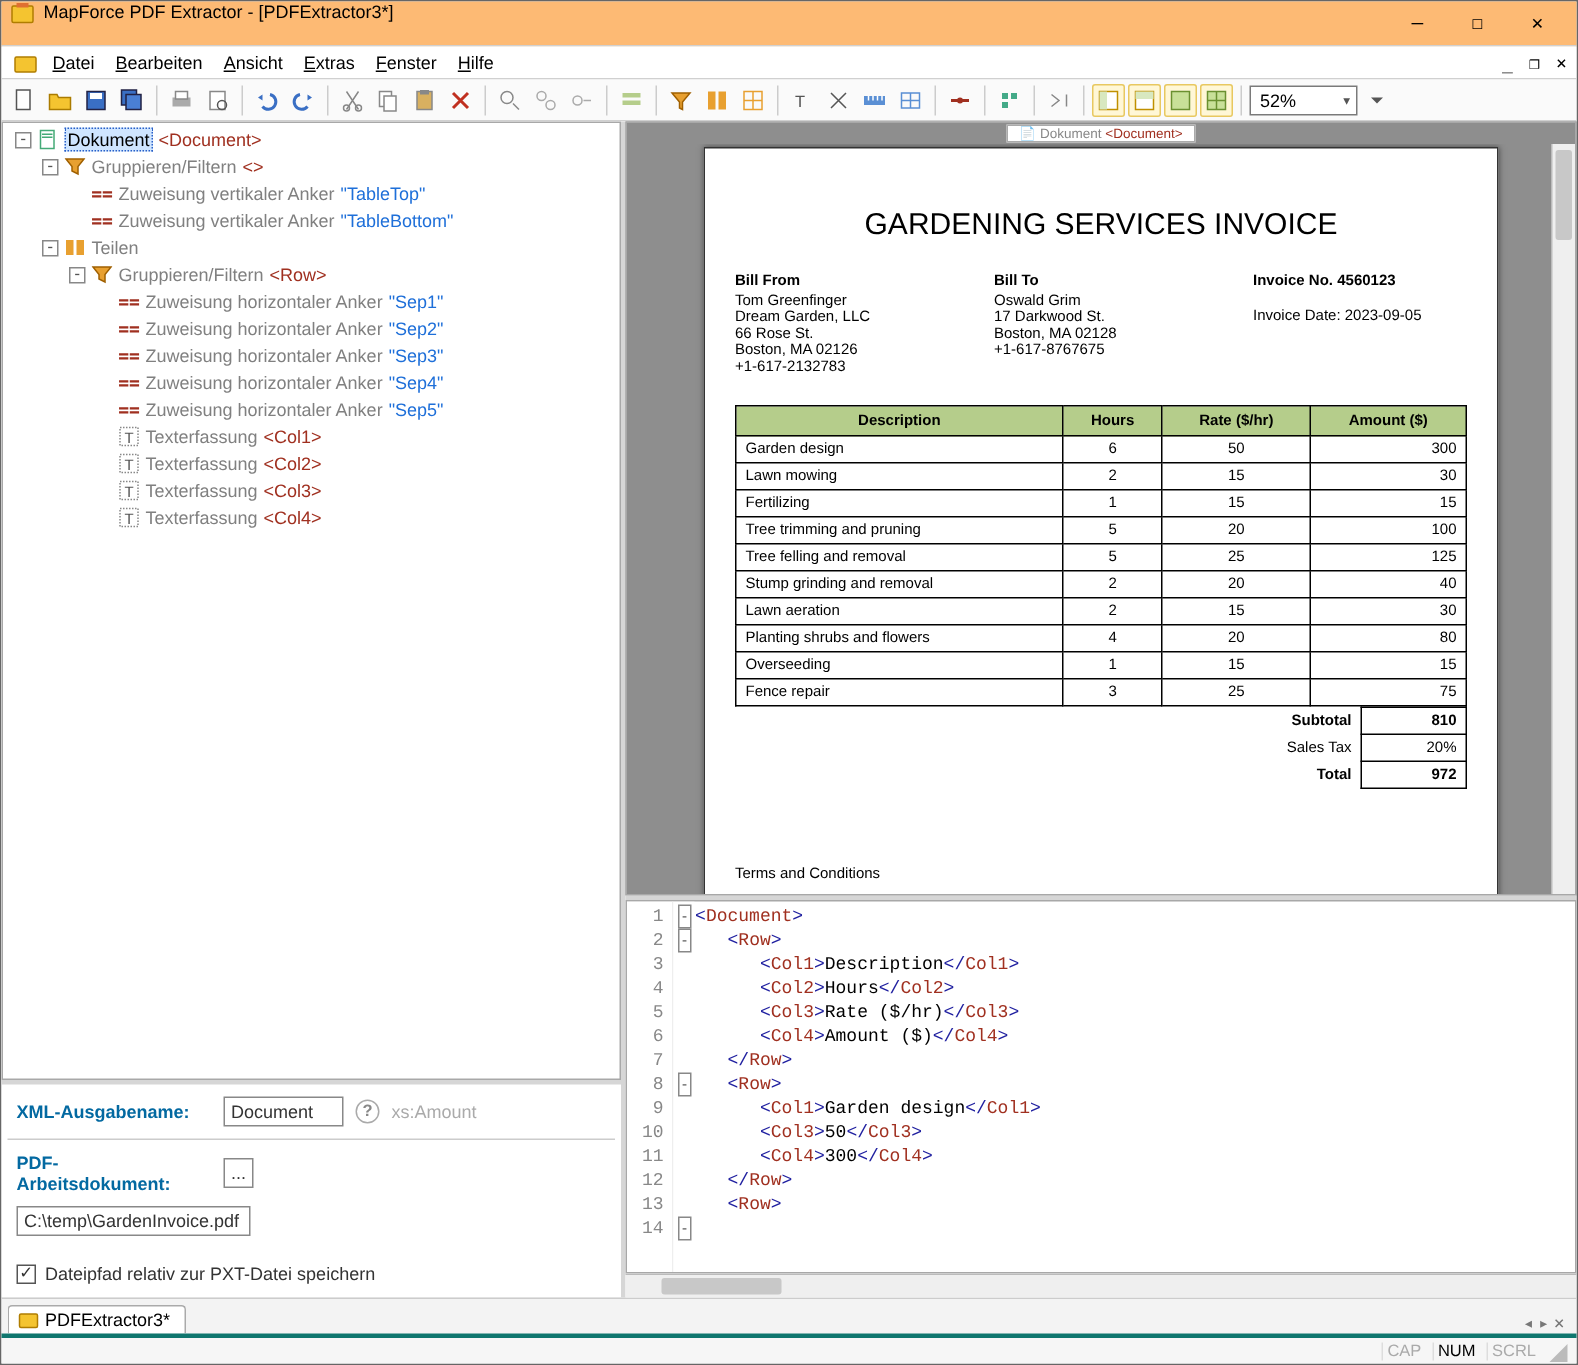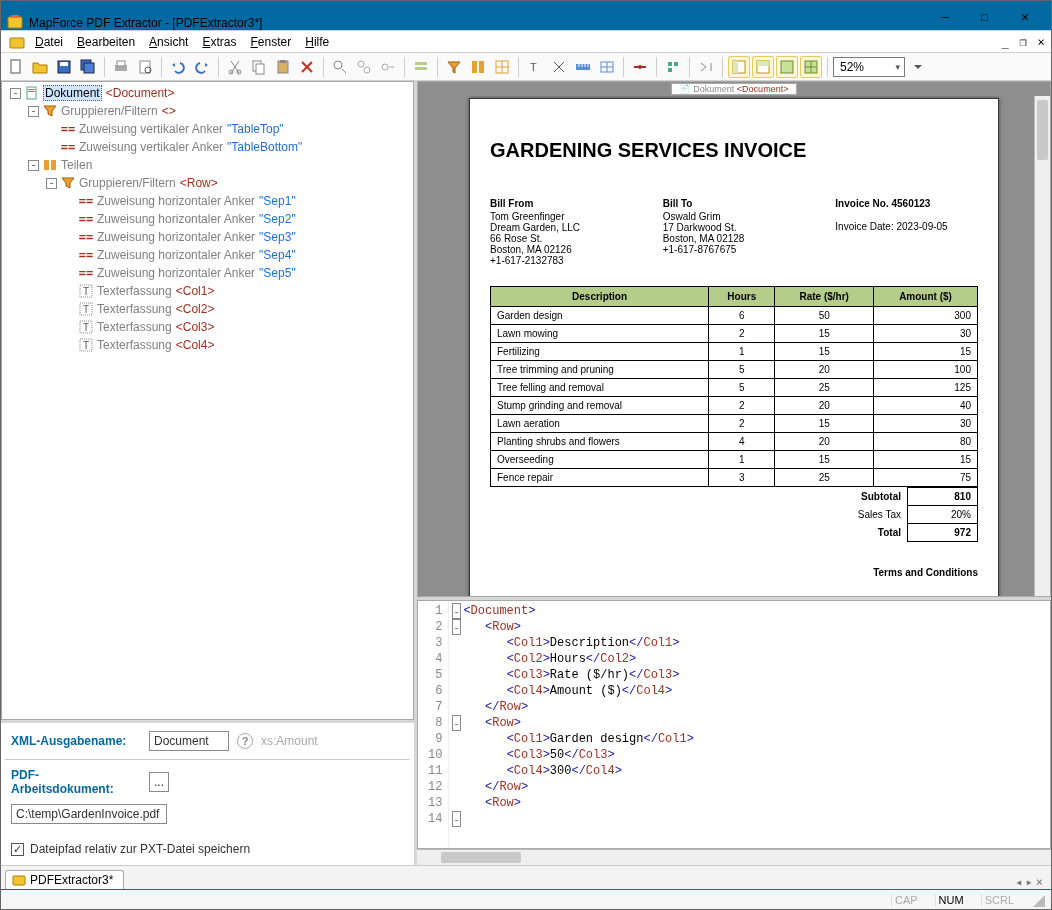--- a/index.html
+++ b/index.html
@@ -1,19 +1,19 @@
 <!DOCTYPE html>
 <html><head>
 <meta charset="utf-8">
 <style>
   * { box-sizing: border-box; }
   html, body { margin:0; padding:0; height:100%; width:100%; font-family: "Segoe UI", Tahoma, sans-serif; font-size:12px; color:#000; background:#fff; overflow:hidden;}
   .window { width:1052px; height:910px; display:flex; flex-direction:column; border:1px solid #666; background:#fff;}
   
-  .titlebar { height:30px; background:#0369a1; display:flex; align-items:flex-end; padding:0 6px; border-bottom:1px solid #d0d0d0;}
+  .titlebar { height:30px; background:#fdba74; display:flex; align-items:flex-start; padding:0 6px; border-bottom:1px solid #d0d0d0;}
   .titlebar .app-icon { width:16px; height:16px; margin-right:6px; display:flex; align-items:center; justify-content:center;}
   .titlebar .title { flex:0 0 auto; font-size:12px;}
   .titlebar .spacer { flex:1;}
   .winbtn { width:40px; height:28px; display:flex; align-items:center; justify-content:center; font-family:monospace; font-size:13px;}
   
   .menubar { height:22px; background:#fff; display:flex; align-items:center; padding:0 2px 0 6px; border-bottom:1px solid #d0d0d0; gap:2px;}
   .menubar .menu-icon{width:20px; display:flex; align-items:center; justify-content:center;}
   .menubar .menuitem{padding:0 6px; cursor:default;}
   .menubar .menuitem .accel{text-decoration:underline;}
   .menubar .spacer{flex:1;}
@@ -50,33 +50,33 @@
   .chkbox{width:13px;height:13px;border:1px solid #555;background:#fff;display:flex;align-items:center;justify-content:center;}
   .chkbox.checked::after{content:"✓";font-size:11px;line-height:11px;}
   
   .rightcol{flex:1; display:flex; flex-direction:column; min-height:0;}
   .preview{flex:1; min-height:0; background:#8e8e8e; display:flex; flex-direction:column; border:1px solid #a8a8a8;}
   .preview-tagbar{height:14px; display:flex; justify-content:center; align-items:center;}
   .preview-tag{background:#fff;border:1px solid #aaa;font-size:9px;padding:0 8px;color:#888;}
   .preview-tag .dname{color:#a03020;}
   .preview-scroll{flex:1; overflow:hidden; display:flex; justify-content:center; padding-top:2px; position:relative;}
   .page{width:530px; min-height:720px; background:#fff; border:1px solid #333; box-shadow:0 0 4px rgba(0,0,0,.5); padding:40px 20px; font-family:Arial,Helvetica,sans-serif; font-size:10px; color:#000;}
-  .page h1{font-size:20px;font-weight:bold;margin:0 0 36px;}
+  .page h1{font-size:20px;font-weight:normal;text-align:center;margin:0 0 20px;}
   .page .cols{display:flex; gap:30px; font-size:10px; margin-bottom:20px;}
   .page .col{flex:1;}
   .page .col.right{text-align:left;}
   .page .hdr{font-weight:bold;margin-bottom:2px;}
   .page table{width:100%; border-collapse:collapse; font-size:10px;}
   .page th{background:#b5cd8b; border:1px solid #000; padding:4px 6px; font-weight:bold; text-align:center;}
   .page td{border:1px solid #000; padding:3px 6px;}
   .page td.num{text-align:center;}
   .page td.amt{text-align:right;}
   .page .totals{margin-top:0;}
   .page .totals td{border:1px solid #000;}
-  .page .terms{text-align:right;font-weight:bold;margin-top:25px;font-size:10px;}
+  .page .terms{text-align:left;font-weight:normal;margin-top:51px;font-size:10px;}
   .vsb{position:absolute; right:0; top:0; bottom:0; width:16px; background:#efefef; border-left:1px solid #bbb;}
   .vsb .thumb{position:absolute; left:2px; right:2px; top:4px; height:60px; background:#c8c8c8; border-radius:2px;}
   
   .output{height:268px; border-top:3px solid #d6d6d6; display:flex; flex-direction:column; min-height:0;}
   .code{flex:1; overflow:hidden; background:#fff; font-family:Consolas,"Courier New",monospace; font-size:12px; border:1px solid #a8a8a8; display:flex;}
   .gutter{background:#fff; color:#888; text-align:right; padding:2px 6px 2px 10px; user-select:none; border-right:1px solid #eee;}
   .gutter div{height:16px;line-height:16px;}
   .fold{width:14px; background:#fff; padding:2px 0;}
   .fold div{height:16px;display:flex;align-items:center;justify-content:center;}
   .fbox{width:9px;height:9px;border:1px solid #888;font-size:10px;line-height:7px;text-align:center;color:#555;font-family:monospace;}
@@ -86,21 +86,21 @@
   .xelem{color:#a03020;}
   .xtext{color:#000;}
   .hsb{height:16px;background:#efefef;border-top:1px solid #bbb; position:relative;}
   .hsb .thumb{position:absolute; top:2px; bottom:2px; left:24px; width:80px; background:#c8c8c8;border-radius:2px;}
   
   .doctabs{height:24px; background:#f3f3f3; border-top:1px solid #ccc; display:flex; align-items:flex-end; padding:0 4px;}
   .doctab{background:#fff; border:1px solid #aaa; border-bottom:none; padding:2px 10px 2px 6px; font-size:12px; display:flex; align-items:center; gap:4px; border-top-left-radius:3px; border-top-right-radius:3px;}
   .doctabs .nav{margin-left:auto; color:#777; display:flex; gap:3px; align-items:center; padding-right:4px;}
   .doctabs .nav span{font-family:monospace;}
   
-  .statusbar{height:20px; border-top:1px solid #0f766e; display:flex; align-items:center; justify-content:flex-end; gap:14px; padding:0 6px; font-size:11px; background:#f6f6f6;}
+  .statusbar{height:20px; border-top:3px solid #0f766e; display:flex; align-items:center; justify-content:flex-end; gap:4px; padding:0 6px; font-size:11px; background:#f6f6f6;}
   .statusbar .cell{color:#aaa; padding:0 3px; border-left:1px solid #ddd;}
   .statusbar .cell.dark{color:#000;}
   .grip{width:14px;height:14px;position:relative;}
   .grip::before{content:"";position:absolute;right:0;bottom:0;width:0;height:0;border-style:solid;border-width:0 0 12px 12px;border-color:transparent transparent #bbb transparent;}
 </style>
 </head>
 <body>
 
 <div class="window">
 

